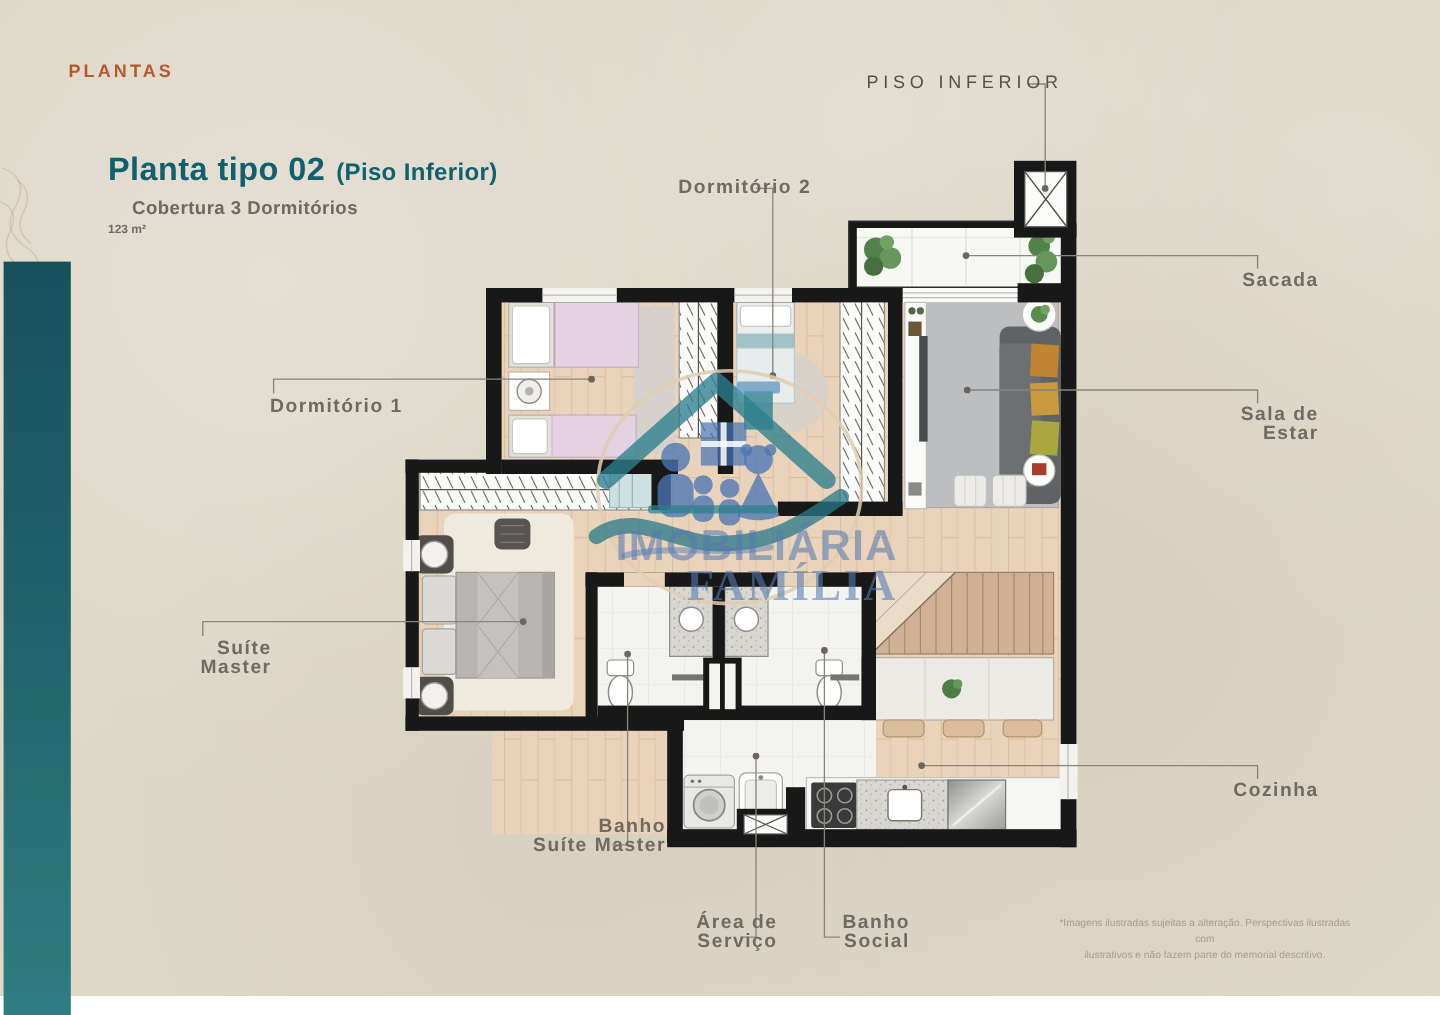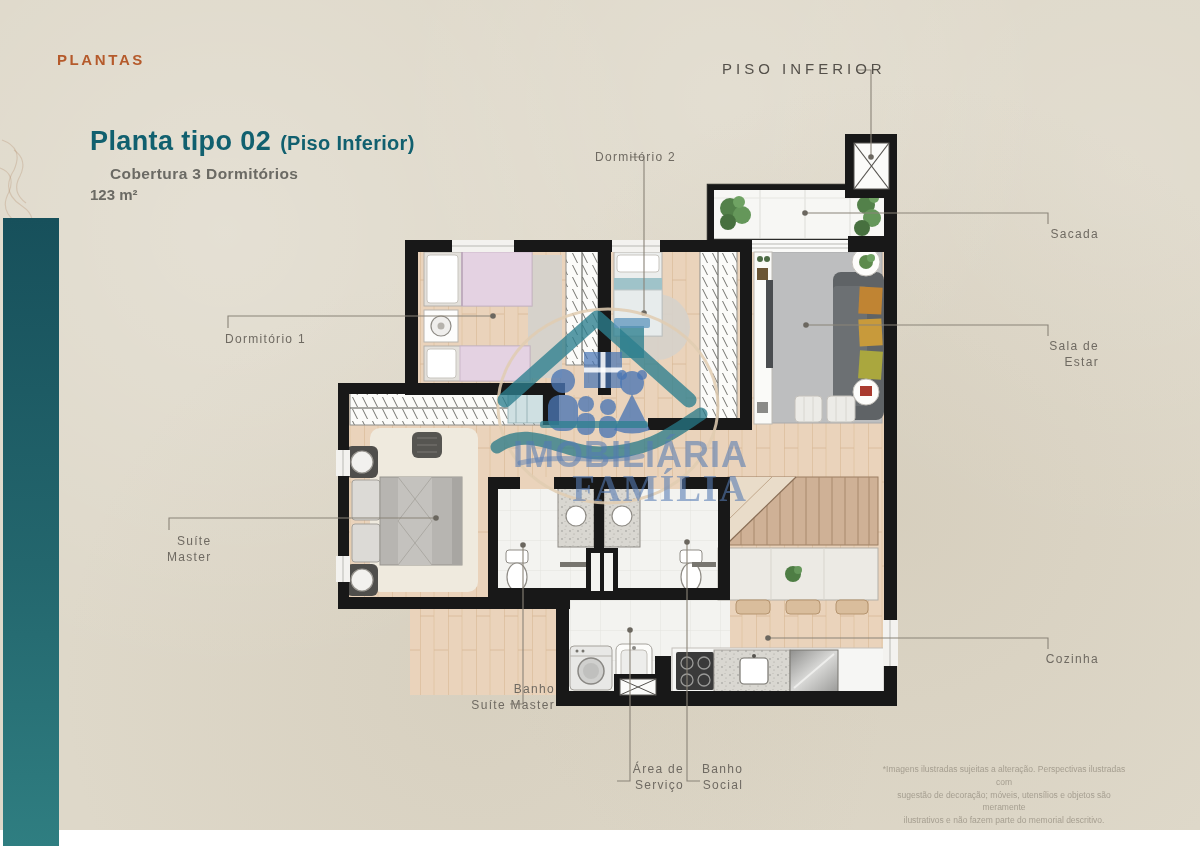--- a/index.html
+++ b/index.html
@@ -17,25 +17,25 @@
   }
   .accent-bar{position:absolute;left:3px;top:218px;width:56px;height:628px;
     background:linear-gradient(180deg,#17505b 0%,#23666d 55%,#2f7e81 100%);}
   .eyebrow{position:absolute;left:57px;top:51px;font-size:15px;font-weight:600;
     letter-spacing:2.6px;color:#b55a2b;}
   .title-row{position:absolute;left:90px;top:126px;white-space:nowrap;}
   .title-main{font-size:27px;font-weight:700;color:#11606f;letter-spacing:.4px;}
   .title-note{font-size:20px;font-weight:700;color:#11606f;margin-left:9px;letter-spacing:.3px;}
   .subtitle{position:absolute;left:90px;top:165px;font-size:15.5px;font-weight:700;
     color:#6b6a64;letter-spacing:.4px;margin-left:20px;}
-  .area{position:absolute;left:90px;top:186px;font-size:15px;font-weight:700;color:#6b6a64;}
+  .area{position:absolute;left:90px;top:186px;font-size:10px;font-weight:700;color:#6b6a64;}
   .floor-label{position:absolute;left:722px;top:60px;font-size:15px;color:#54504a;
     letter-spacing:4px;font-weight:500;}
-  .plan-label{position:absolute;font-size:12px;letter-spacing:1.3px;color:#6f6a62;
-    line-height:16px;white-space:nowrap;}
+  .plan-label{position:absolute;font-size:16px;letter-spacing:1.3px;color:#6f6a62;
+    line-height:16px;white-space:nowrap;font-weight:bold;}
   .al-r{text-align:right;}
   .al-l{text-align:right;}
   .wm-text{position:absolute;left:458px;top:438px;width:290px;text-align:right;
     color:rgba(85,122,180,0.58);font-weight:700;pointer-events:none;}
   .wm-l1{font-size:36px;letter-spacing:1px;line-height:34px;}
   .wm-l2{font-size:37px;letter-spacing:2px;line-height:34px;font-family:Liberation Serif, serif;}
   .disclaimer{position:absolute;left:880px;top:763px;width:248px;text-align:center;
     font-size:8.5px;line-height:1.5;color:#a59e90;}
   svg.plan{position:absolute;inset:0;}
 </style>
@@ -438,34 +438,33 @@
     <div>Estar</div>
   </div>
   <div class="plan-label al-l" style="left:167px;top:533px;">
     <div>Suíte</div>
     <div>Master</div>
   </div>
   <div class="plan-label al-r" style="right:693px;top:681px;">
     <div>Banho</div>
     <div>Suíte Master</div>
   </div>
-  <div class="plan-label al-r" style="right:564px;top:761px;">
+  <div class="plan-label al-r" style="right:600px;top:761px;">
     <div>Área de</div>
     <div>Serviço</div>
   </div>
   <div class="plan-label al-l" style="left:702px;top:761px;">
     <div>Banho</div>
     <div>Social</div>
   </div>
   <div class="plan-label al-r" style="right:149px;top:651px;">Cozinha</div>
 
   <div class="wm-text">
     <div class="wm-l1">IMOBILIÁRIA</div>
     <div class="wm-l2">FAMÍLIA</div>
   </div>
 
   <div class="disclaimer">
     <div>*Imagens ilustradas sujeitas a alteração. Perspectivas ilustradas com</div>
-    <div>sugestão de decoração; móveis, utensílios e objetos são meramente</div>
     <div>ilustrativos e não fazem parte do memorial descritivo.</div>
   </div>
 
 </div>
 
 </body></html>

